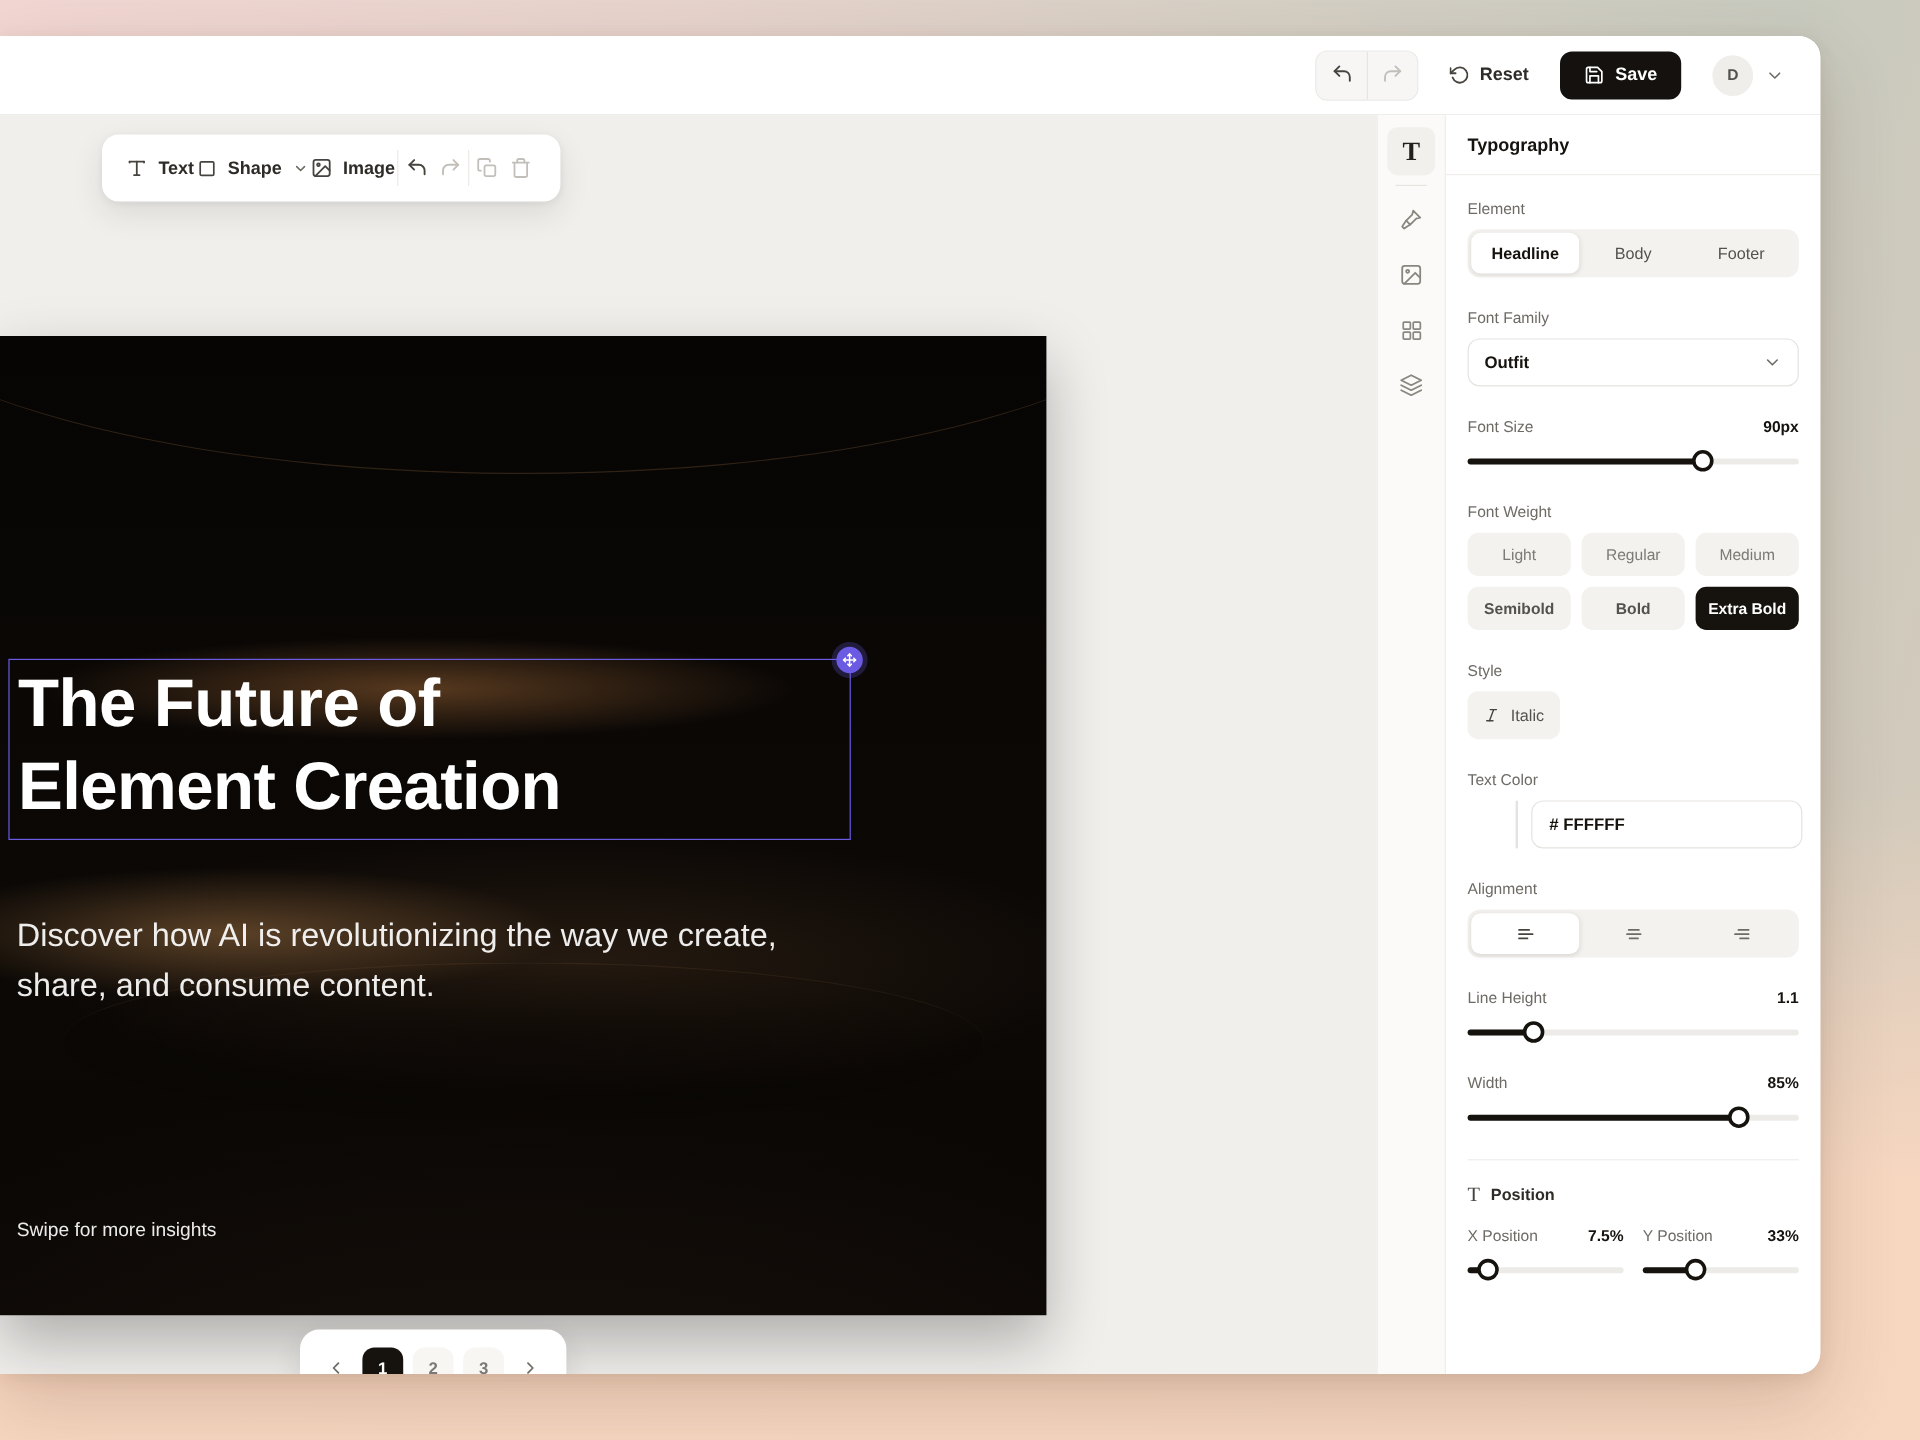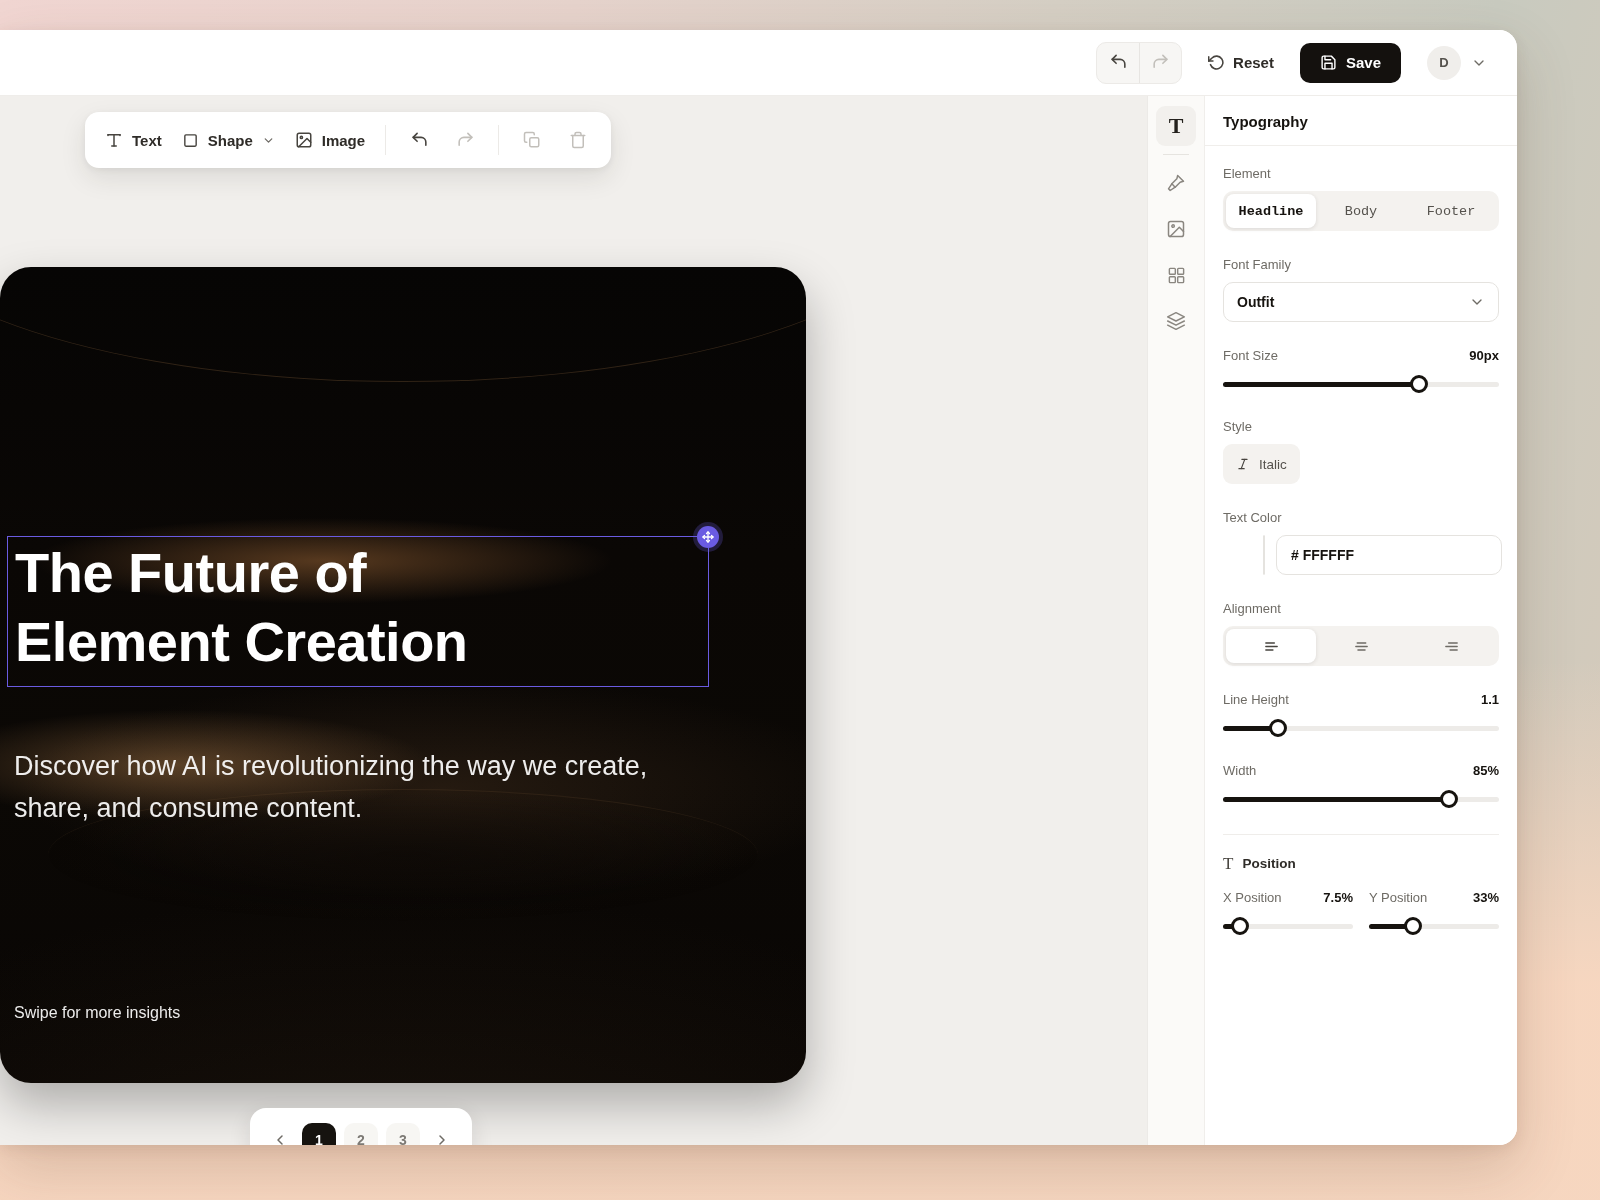--- a/index.html
+++ b/index.html
@@ -52,39 +52,39 @@
   .strip-btn { width:40px; height:40px; border:none; background:none; border-radius:9px; cursor:pointer;
     display:flex; align-items:center; justify-content:center; margin-bottom:6px; color:#8a8680; }
   .strip-btn.selected { background:#f2f0ed; color:#23201c; }
   .strip-sep { width:26px; height:1px; background:#e6e4e0; margin:2px 0 8px; }
   .strip-t { font-family:"Liberation Serif", serif; font-size:22px; font-weight:600; line-height:1; }
 
   
   .float-toolbar {
     position:absolute; left:85px; top:16px; height:56px; background:#fff; border-radius:14px;
     box-shadow:0 10px 26px rgba(40,35,30,.10), 0 2px 6px rgba(40,35,30,.06);
-    display:flex; align-items:center; padding:0 20px; gap:20px;
+    display:flex; align-items:center; padding:0 20px; gap:2px;
   }
   .tool-btn { display:flex; align-items:center; gap:9px; background:none; border:none; cursor:pointer;
     font-family:inherit; font-size:15px; font-weight:600; color:#2f2c28; }
   .tool-icon-btn { background:none; border:none; cursor:pointer; width:26px; height:26px;
     display:flex; align-items:center; justify-content:center; }
   .vdiv { width:1px; height:30px; background:#eceae7; }
 
   
   .slide {
-    position:absolute; left:0; top:171px; width:806px; height:816px;
+    position:absolute; left:0; top:184px; width:872px; height:816px;
     box-shadow:0 22px 48px rgba(0,0,0,.28);
     background:
       radial-gradient(48% 7% at 40% 36%, rgba(150,98,52,.55), rgba(150,98,52,0) 75%),
       radial-gradient(42% 9% at 22% 61%, rgba(168,120,72,.48), rgba(168,120,72,0) 75%),
       radial-gradient(70% 18% at 55% 64%, rgba(92,64,40,.32), rgba(92,64,40,0) 75%),
       radial-gradient(120% 55% at 50% 118%, rgba(44,32,20,.5), rgba(0,0,0,0) 75%),
       linear-gradient(180deg,#060504 0%, #0a0705 35%, #0b0805 62%, #090604 100%);
-    overflow:hidden; cursor:default;border-radius:31px;
+    overflow:hidden; cursor:default;
   }
   .slide::before { content:""; position:absolute; left:-15%; top:-28%; width:130%; height:42%;
     border-radius:50%; border-bottom:1px solid rgba(142,102,62,.30); }
   .slide::after { content:""; position:absolute; left:6%; top:64%; width:88%; height:16%;
     border-radius:50%; background:radial-gradient(closest-side, rgba(10,7,5,.55), rgba(10,7,5,0));
     border-top:1px solid rgba(120,88,54,.18); }
 
   .headline-box {
     position:absolute; left:7px; top:269px; width:702px; height:151px;
     border:1.5px solid #6a5be2; z-index:3; cursor:move;
@@ -124,21 +124,21 @@
   .panel-title { padding:17px 18px 15px; font-size:15px; font-weight:700; color:#16130f; border-bottom:1px solid #f0eeeb; }
   .panel-scroll { padding:20px 18px 0; overflow:hidden; }
   .field-label { font-size:13px; color:#6e6b65; margin-bottom:10px; }
   .label-row { display:flex; justify-content:space-between; align-items:baseline; margin-bottom:12px; }
   .label-row .field-label { margin-bottom:0; }
   .field-value { font-size:13px; font-weight:700; color:#16130f; }
   .section { margin-bottom:26px; }
 
   .segmented { background:#f4f2ef; border-radius:10px; display:flex; padding:3px; height:40px; }
   .seg-opt { flex:1; border:none; background:none; border-radius:8px; cursor:pointer;
-    font-family:Liberation Mono, monospace; font-size:13.5px; color:#55524d; display:flex; align-items:center; justify-content:center; }
+    font-family:Liberation Sans, sans-serif; font-size:13.5px; color:#55524d; display:flex; align-items:center; justify-content:center; }
   .seg-opt.selected { background:#fff; box-shadow:0 1px 4px rgba(40,35,30,.12); font-weight:700; color:#16130f; }
 
   .select {
     height:40px; border:1px solid #e5e3df; border-radius:10px; background:#fff;
     display:flex; align-items:center; justify-content:space-between; padding:0 13px; cursor:pointer;
   }
   .select-value { font-size:14px; font-weight:700; color:#16130f; }
 
   .slider { position:relative; height:18px; cursor:pointer; }
   .slider-track { position:absolute; left:0; right:0; top:7px; height:5px; border-radius:3px; background:#edebe8; }
@@ -413,20 +413,31 @@
             <span class="field-label">Font Size</span>
             <span class="field-value">90px</span>
           </div>
           <div class="slider" style="--pct: 71;">
             <div class="slider-track"></div>
             <div class="slider-fill"></div>
             <div class="slider-knob"></div>
           </div>
         </div>
 
+        <div class="section">
+          <div class="field-label">Font Weight</div>
+          <div class="weight-grid">
+            <button class="weight-btn w-light">Light</button>
+            <button class="weight-btn">Regular</button>
+            <button class="weight-btn w-medium">Medium</button>
+            <button class="weight-btn w-semibold">Semibold</button>
+            <button class="weight-btn w-bold">Bold</button>
+            <button class="weight-btn selected">Extra Bold</button>
+          </div>
+        </div>
 
         <div class="section">
           <div class="field-label">Style</div>
           <button class="style-btn">
             <span class="icon ic-dark">
               <svg width="14" height="14" viewBox="0 0 24 24" fill="none" stroke="currentColor" stroke-width="2" stroke-linecap="round" stroke-linejoin="round">
                   <line x1="19" y1="4" x2="10" y2="4"></line>
                   <line x1="14" y1="20" x2="5" y2="20"></line>
                   <line x1="15" y1="4" x2="9" y2="20"></line>
                 </svg>

